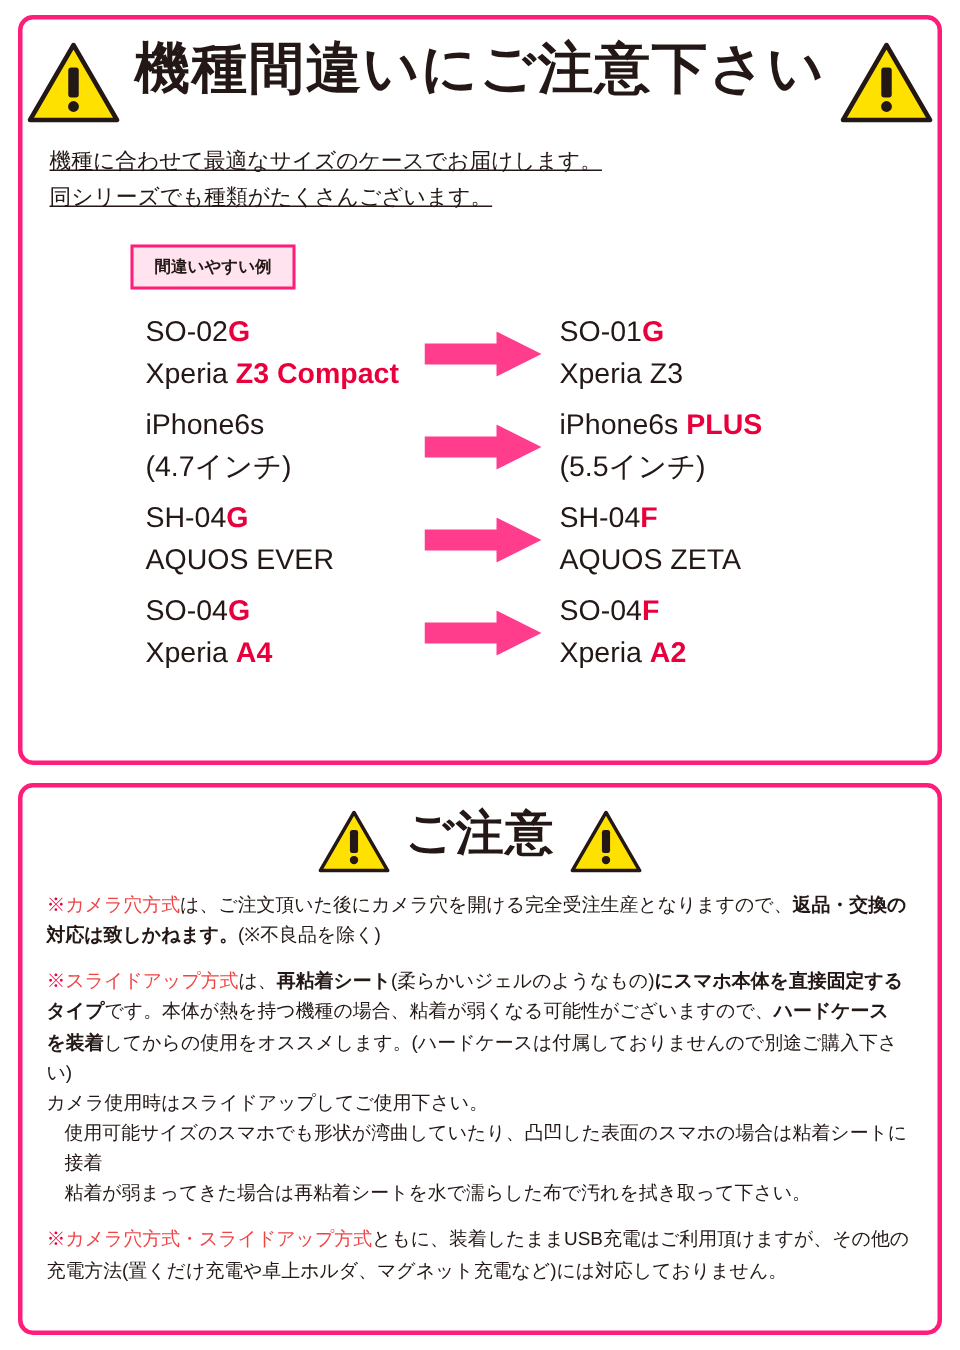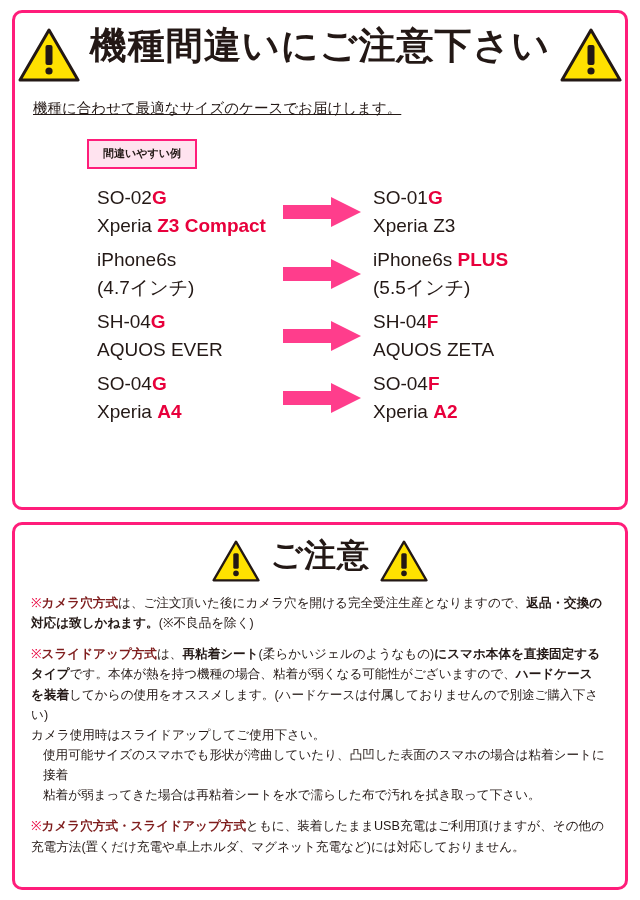--- a/index.html
+++ b/index.html
@@ -112,21 +112,21 @@
   
   .notes {
     margin-top: 10px;
     font-size: 12.6px;
     line-height: 1.6;
   }
   .note {
     margin: 0 2px 11px 2px;
   }
   .note .mk { color: #e8003c; }
-  .note .pink-b { color: #7f1d1d; font-weight: bold; }
+  .note .pink-b { color: #ef4444; font-weight: normal; }
   .note .b { font-weight: bold; text-align: right; }
   .note .indent { display: block; padding-left: 12px; }
 </style>
 </head>
 <body>
 
 <div class="page">
 
   <div class="panel panel-top">
 
@@ -143,20 +143,21 @@
         <svg viewBox="0 0 62 56" xmlns="http://www.w3.org/2000/svg">
           <polygon points="31,3 60,53 2,53" fill="#ffe100" stroke="#231815" stroke-width="3" stroke-linejoin="round"></polygon>
           <rect x="27.5" y="18" width="7" height="20" rx="2" fill="#231815"></rect>
           <circle cx="31" cy="44" r="3.6" fill="#231815"></circle>
         </svg>
       </span>
     </div>
 
     <div class="intro">
       <div>機種に合わせて最適なサイズのケースでお届けします。</div>
+      <div>同シリーズでも種類がたくさんございます。</div>
     </div>
 
     <div class="ex-label">間違いやすい例</div>
 
     <div class="cmp">
 
       <div class="cmp-row">
         <div class="cmp-left">
           <div><span>SO-02</span><span class="hl">G</span></div>
           <div><span>Xperia </span><span class="hl">Z3 Compact</span></div>

